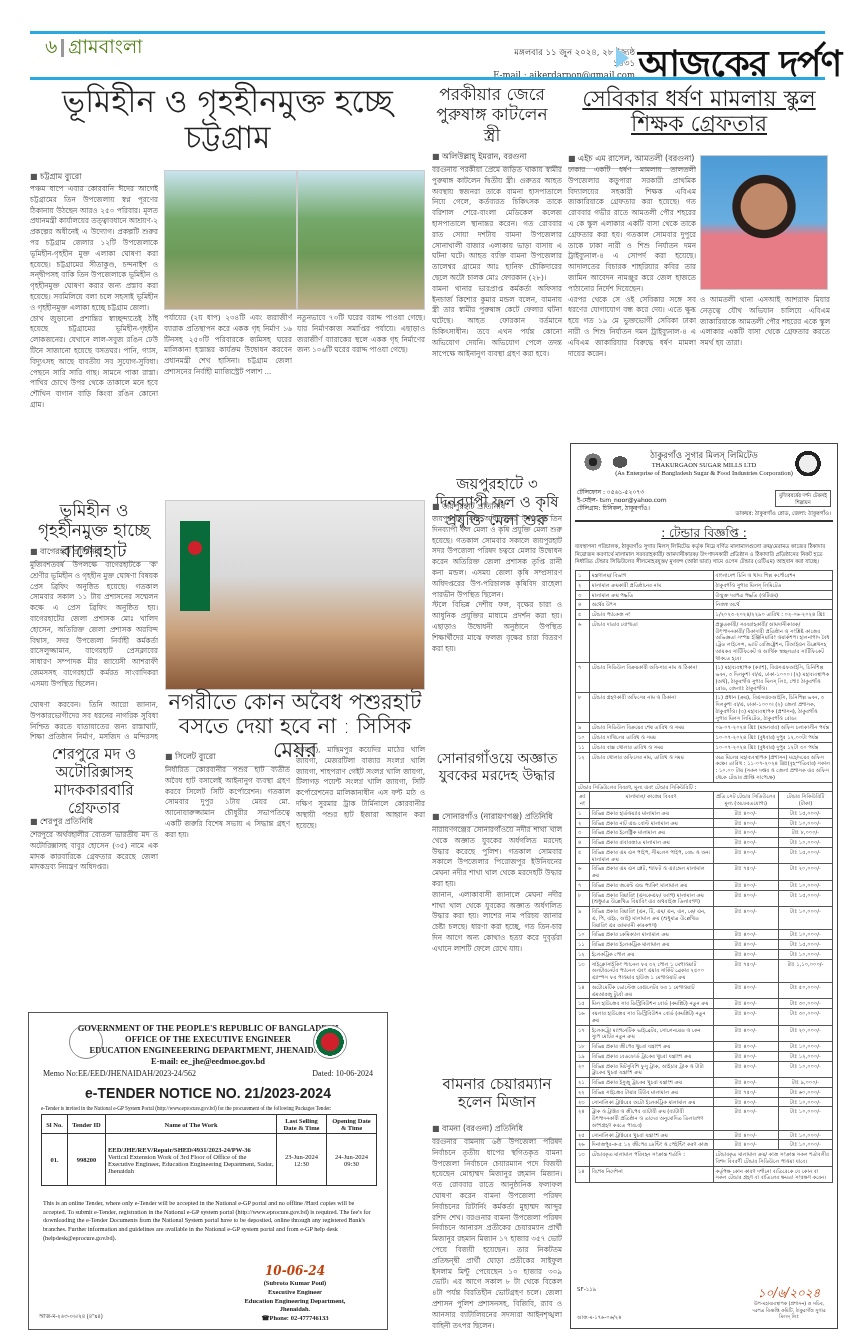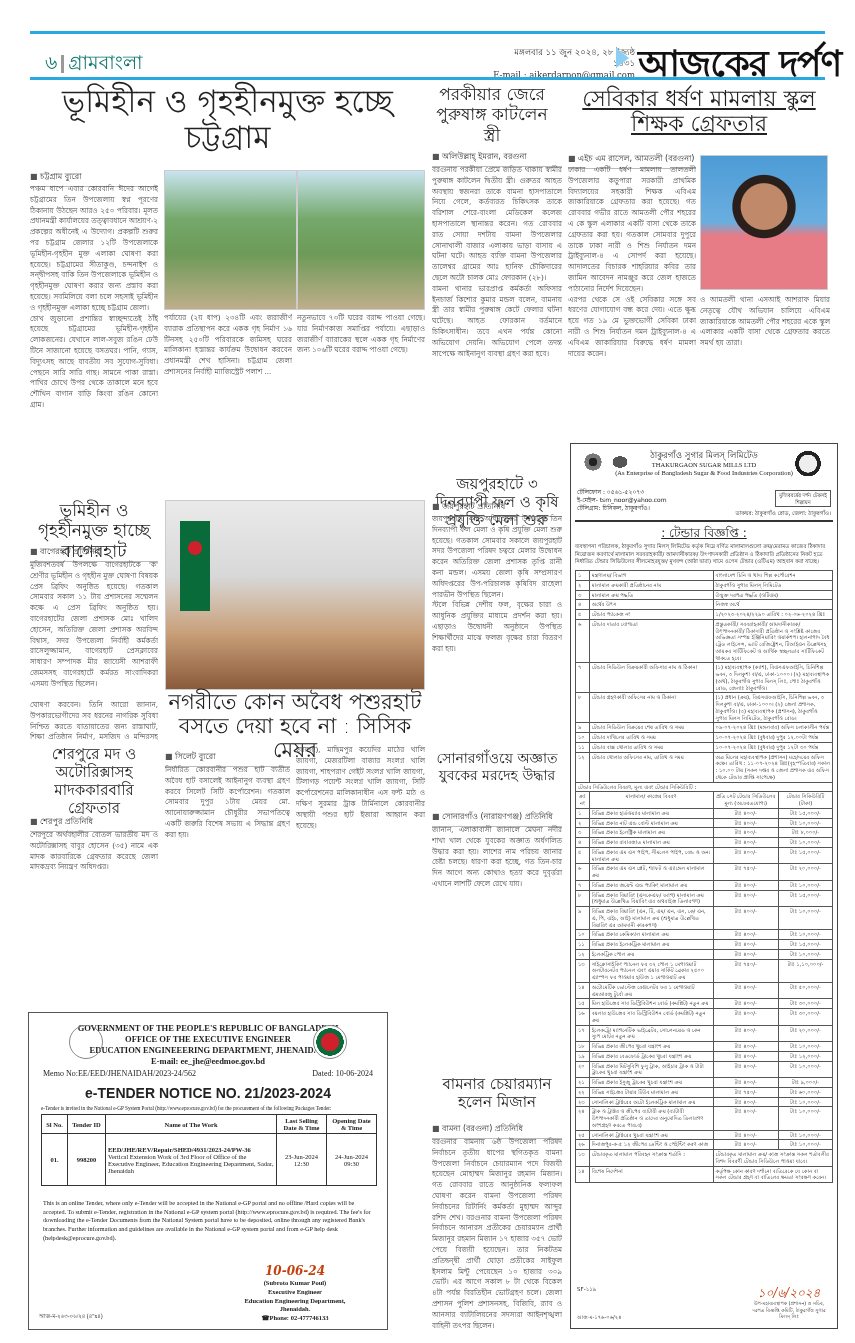--- a/index.html
+++ b/index.html
@@ -1,20 +1,20 @@
 <!DOCTYPE html>
 <html><head>
 <meta charset="utf-8">
 <style>
   * { box-sizing: border-box; margin: 0; padding: 0; }
   body { width: 855px; height: 1343px; background: #fff; font-family: "DejaVu Serif", serif; color: #222; position: relative; overflow: hidden; }
   .abs { position: absolute; }
   .rule-top { left: 30px; right: 30px; top: 31px; height: 3px; background: #29a9e1; }
   .rule-mid { left: 30px; right: 30px; top: 77px; height: 3px; background: #29a9e1; }
-  .page-label { left: 45px; top: 48px; font-size: 19px; font-family: "DejaVu Sans", sans-serif; color: #0f766e; }
+  .page-label { left: 45px; top: 32px; font-size: 19px; font-family: "DejaVu Sans", sans-serif; color: #4d7c0f; }
   .page-label .bar { display: inline-block; width: 3px; height: 18px; background: #999; vertical-align: middle; margin: 0 4px; }
   .masthead-date { left: 490px; top: 47px; width: 145px; font-size: 8.5px; text-align: right; line-height: 1.35; color: #333; }
   .masthead-arrow { left: 616px; top: 48px; width: 0; height: 0; border-top: 10px solid transparent; border-bottom: 10px solid transparent; border-left: 13px solid #8bd0f2; }
   .masthead-logo { left: 638px; top: 36px; font-size: 36px; font-weight: bold; font-family: "DejaVu Sans", sans-serif; color: #111; letter-spacing: -1px; }
   .h-big { font-family: "DejaVu Sans", sans-serif; font-weight: 300; color: #222; text-align: center; line-height: 1.15; }
   .h-mid { font-family: "DejaVu Sans", sans-serif; color: #222; text-align: center; line-height: 1.2; }
   .byline { font-size: 8px; font-family: "DejaVu Sans", sans-serif; color: #333; border-bottom: 1px solid #bbb; padding-bottom: 3px; }
   .byline::before { content: "■ "; color: #555; }
   .body { font-size: 7.2px; line-height: 1.5; color: #444; text-align: justify; }
   .photo { background: linear-gradient(180deg,#c8e4ef 0%,#74a86a 35%,#6d9a58 60%,#bfae8b 100%); border: 1px solid #ccc; }
@@ -126,20 +126,21 @@
 <div class="abs h-mid" style="left:432px;top:443px;width:130px;font-size:15px;margin-top:32px;">জয়পুরহাটে ৩ দিনব্যাপী ফল ও কৃষি প্রযুক্তি মেলা শুরু</div>
 <div class="abs byline" style="left:432px;top:500px;width:130px;">জয়পুরহাট প্রতিনিধি</div>
 <div class="abs body" style="left:432px;top:514px;width:130px;height:230px;overflow:hidden;">
   <p>জয়পুরহাটে কৃষি অধিদপ্তরের উদ্যোগে তিন দিনব্যাপী ফল মেলা ও কৃষি প্রযুক্তি মেলা শুরু হয়েছে। গতকাল সোমবার সকালে জয়পুরহাট সদর উপজেলা পরিষদ চত্বরে মেলার উদ্বোধন করেন অতিরিক্ত জেলা প্রশাসক তৃপ্তি রানী কনা মন্ডল। এসময় জেলা কৃষি সম্প্রসারণ অধিদপ্তরের উপ-পরিচালক কৃষিবিদ রাহেলা পারভীন উপস্থিত ছিলেন।</p>
   <p>স্টলে বিভিন্ন দেশীয় ফল, বৃক্ষের চারা ও আধুনিক প্রযুক্তির মাধ্যমে প্রদর্শন করা হয়। এছাড়াও উদ্বোধনী অনুষ্ঠানে উপস্থিত শিক্ষার্থীদের মাঝে ফলজ বৃক্ষের চারা বিতরণ করা হয়।</p>
 </div>
 
 <div class="abs h-mid" style="left:432px;top:750px;width:130px;font-size:14px;">সোনারগাঁওয়ে অজ্ঞাত যুবকের মরদেহ উদ্ধার</div>
 <div class="abs byline" style="left:432px;top:810px;width:130px;">সোনারগাঁও (নারায়ণগঞ্জ) প্রতিনিধি</div>
 <div class="abs body" style="left:432px;top:825px;width:130px;height:245px;overflow:hidden;">
+  <p>নারায়ণগঞ্জের সোনারগাঁওয়ে নদীর শাখা খাল থেকে অজ্ঞাত যুবকের অর্ধগলিত মরদেহ উদ্ধার করেছে পুলিশ। গতকাল সোমবার সকালে উপজেলার পিরোজপুর ইউনিয়নের মেঘনা নদীর শাখা খাল থেকে মরদেহটি উদ্ধার করা হয়।</p>
   <p>জানান, এলাকাবাসী জানালে মেঘনা নদীর শাখা খাল থেকে যুবকের অজ্ঞাত অর্ধগলিত উদ্ধার করা হয়। লাশের নাম পরিচয় জানার চেষ্টা চলছে। ধারণা করা হচ্ছে, গত তিন-চার দিন আগে অন্য কোথাও হত্যা করে দুবৃর্ত্তরা এখানে লাশটি ফেলে রেখে যায়।</p>
 </div>
 
 <div class="abs h-mid" style="left:432px;top:1075px;width:130px;font-size:15px;">বামনার চেয়ারম্যান হলেন মিজান</div>
 <div class="abs byline" style="left:432px;top:1122px;width:130px;">বামনা (বরগুনা) প্রতিনিধি</div>
 <div class="abs body" style="left:432px;top:1137px;width:130px;height:200px;overflow:hidden;">বরগুনার বামনায় ৬ষ্ঠ উপজেলা পরিষদ নির্বাচনে তৃতীয় ধাপের স্থগিতকৃত বামনা উপজেলা নির্বাচনে চেয়ারম্যান পদে বিজয়ী হয়েছেন মোহাম্মদ মিজানুর রহমান মিজান। গত রোববার রাতে আনুষ্ঠানিক ফলাফল ঘোষণা করেন বামনা উপজেলা পরিষদ নির্বাচনের রিটার্নিং কর্মকর্তা মুহাম্মদ আব্দুর রশিদ শেখ। বরগুনার বামনা উপজেলা পরিষদ নির্বাচনে আনারস প্রতীকের চেয়ারম্যান প্রার্থী মিজানুর রহমান মিজান ১৭ হাজার ৩৫৭ ভোট পেয়ে বিজয়ী হয়েছেন। তার নিকটতম প্রতিদ্বন্দ্বী প্রার্থী ঘোড়া প্রতীকের সাইফুল ইসলাম মিন্টু পেয়েছেন ১০ হাজার ৩০৯ ভোট। এর আগে সকাল ৮ টা থেকে বিকেল ৪টা পর্যন্ত বিরতিহীন ভোটগ্রহণ চলে। জেলা প্রশাসন পুলিশ প্রশাসনসহ, বিজিবি, র‍্যাব ও আনসার ব্যাটালিয়নের সদস্যরা আইনশৃঙ্খলা বাহিনী তৎপর ছিলেন।</div>
 
 <div class="abs etender">
   <div class="et-logo" style="left:40px;top:12px;"></div>
   <div class="et-logo right" style="right:40px;top:12px;"></div>

